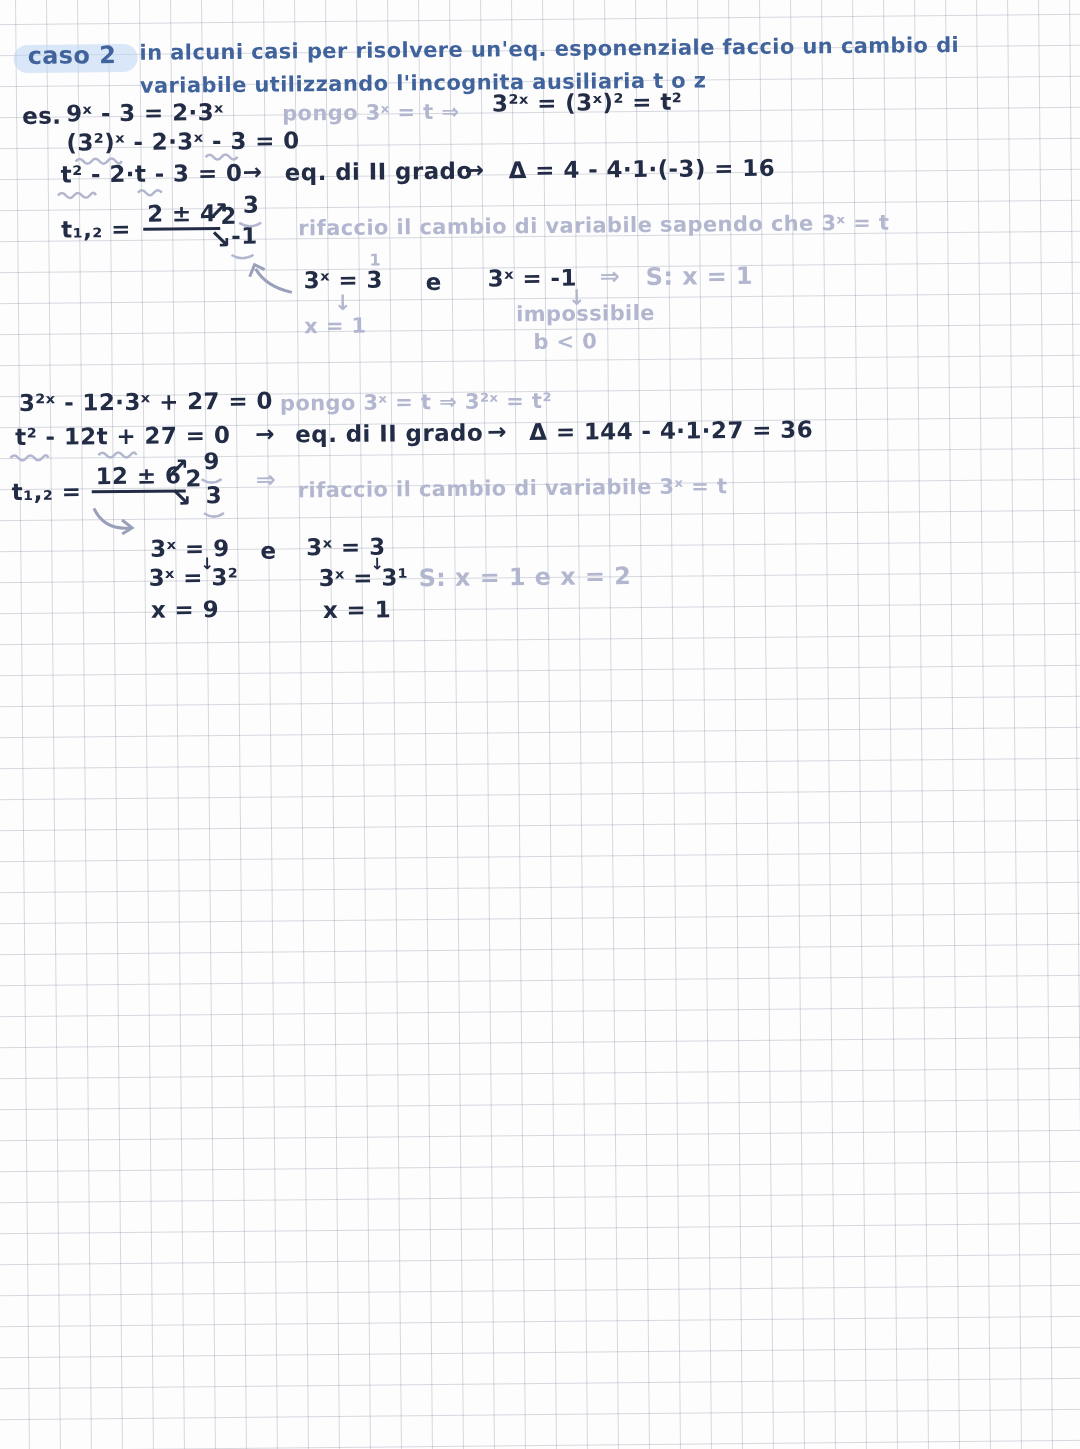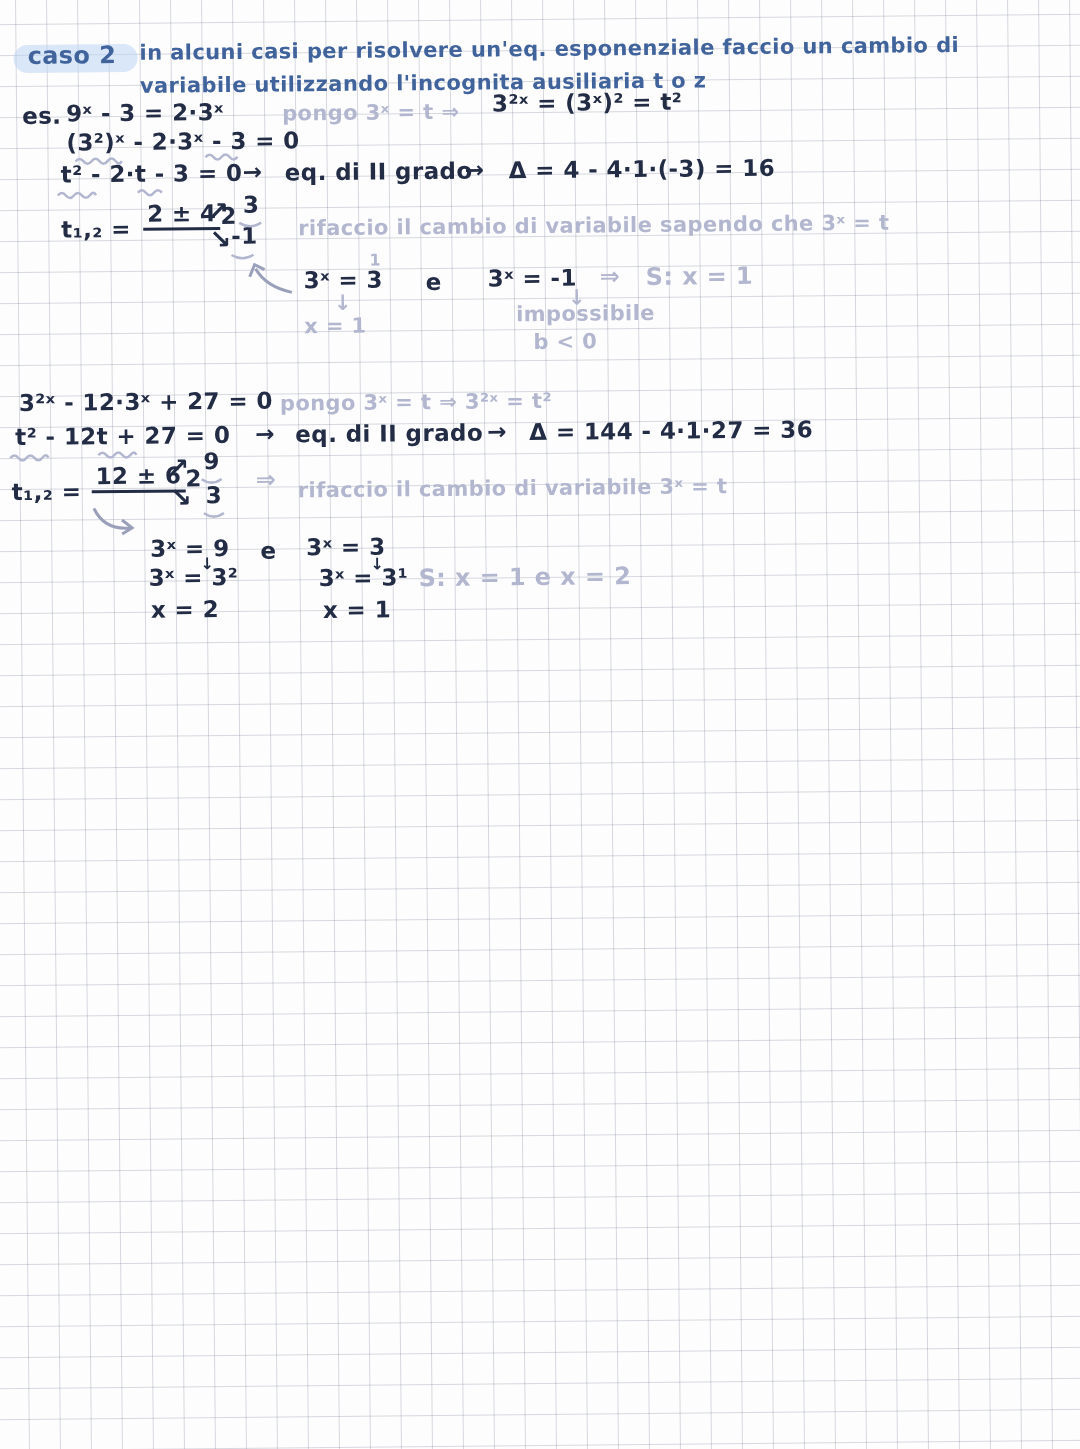--- a/index.html
+++ b/index.html
@@ -136,18 +136,18 @@
       <div class="t dark" style="left:152px;top:533px;">3ˣ = 9</div>
       <div class="t dark" style="left:262px;top:536px;">e</div>
       <div class="t dark" style="left:308px;top:533px;">3ˣ = 3</div>
 
       <div class="t dark sm" style="left:202px;top:552px;">↓</div>
       <div class="t dark" style="left:150px;top:562px;">3ˣ = 3²</div>
       <div class="t dark sm" style="left:372px;top:554px;">↓</div>
       <div class="t dark" style="left:320px;top:564px;">3ˣ = 3¹</div>
       <div class="t gray big" style="left:420px;top:564px;">S: x = 1  e  x = 2</div>
 
-      <div class="t dark" style="left:152px;top:594px;">x = 2</div>
+      <div class="t dark" style="left:152px;top:594px;">x = 9</div>
       <div class="t dark" style="left:324px;top:596px;">x = 1</div>
 
     </div>
   </div>
 </div>
 
 </body></html>

